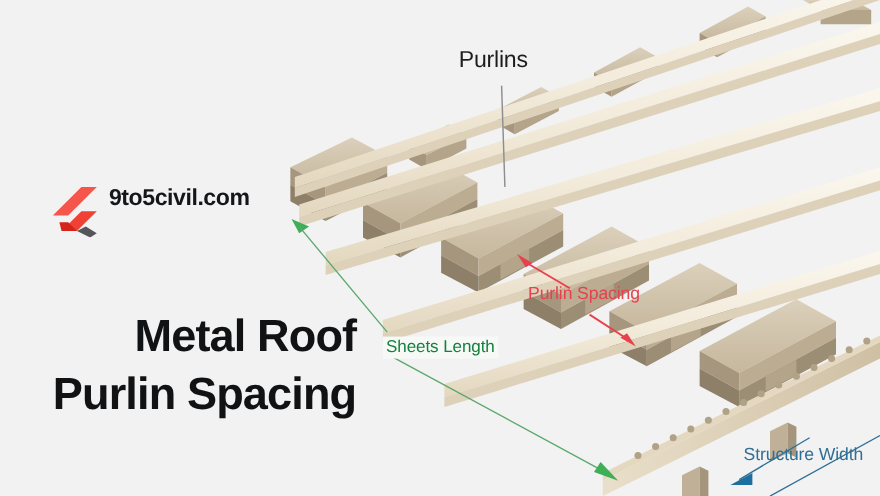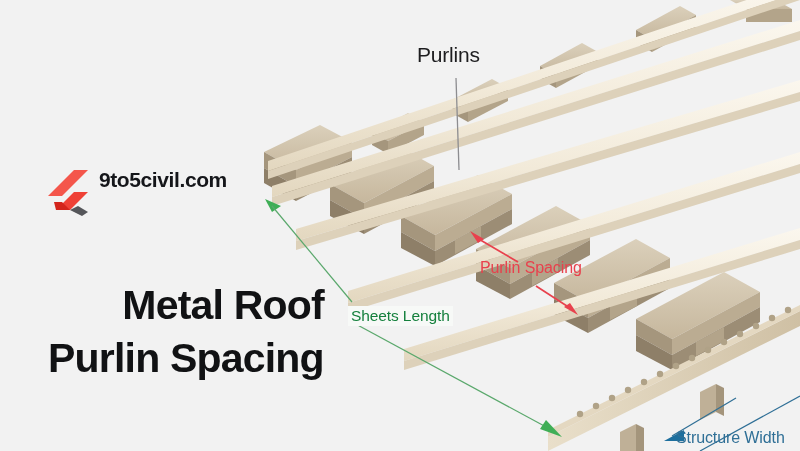--- a/index.html
+++ b/index.html
@@ -79,21 +79,21 @@
     left: 348px;
     top: 306px;
     font-size: 15.5px;
     color: #15803d;
     background: #f7f9f7;
     padding: 1px 3px;
     letter-spacing: -0.1px;
   }
   #label-structure-width {
     left: 676px;
-    top: 429px;
+    top: 405px;
     font-size: 16px;
     color: #2f6f96;
     letter-spacing: -0.1px;
   }
 </style>
 </head>
 <body>
 
 <div id="canvas">
 

